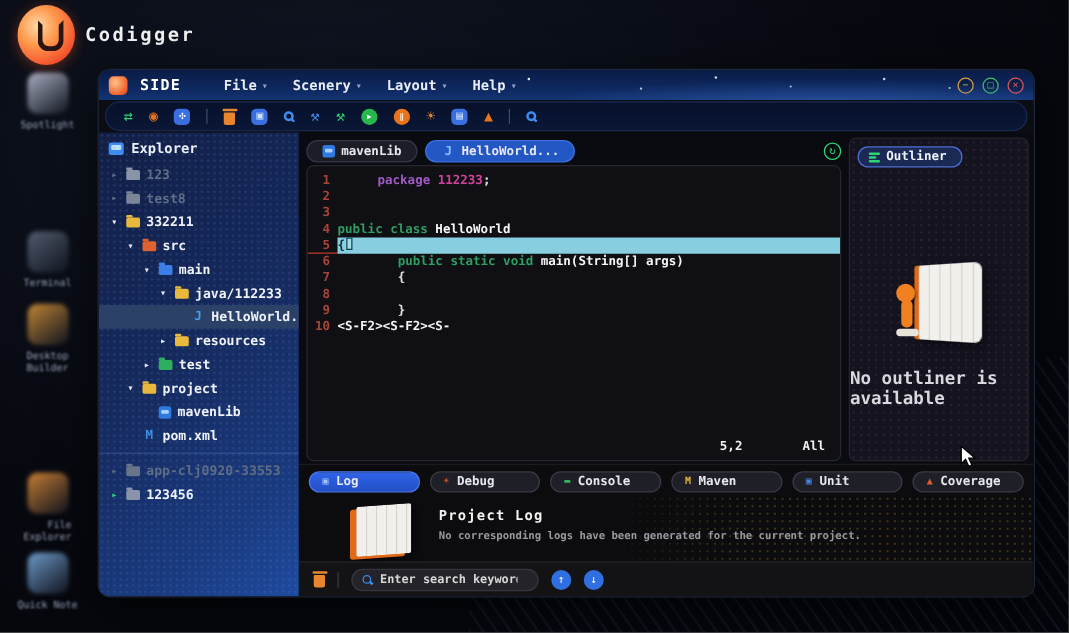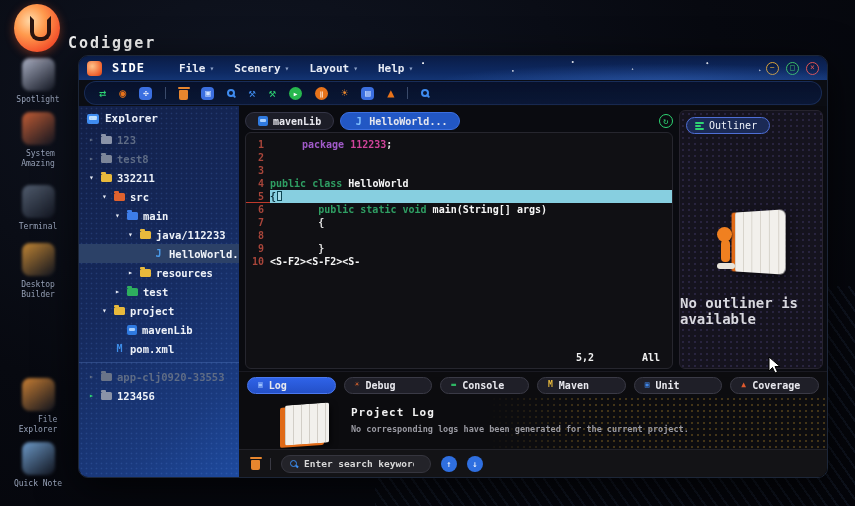--- a/index.html
+++ b/index.html
@@ -10,21 +10,21 @@
       radial-gradient(ellipse at 30% 20%, #101522 0%, #070910 55%, #04050a 100%);
     position:relative; color:#fff;
   }
   .stripes {
     position:absolute; right:0; bottom:0; width:480px; height:220px;
     background:repeating-linear-gradient(55deg, rgba(40,55,80,.25) 0 2px, transparent 2px 9px);
     z-index:0;
   }
 
   
-  .brand { position:absolute; left:14px; top:4px; display:flex; align-items:flex-end; gap:8px; z-index:1; }
+  .brand { position:absolute; left:14px; top:4px; display:flex; align-items:center; gap:8px; z-index:1; }
   .brand-logo {
     width:46px; height:48px; border-radius:50% 50% 50% 50%;
     background:radial-gradient(circle at 35% 35%, #ffd9a8 0%, #ff9a4d 35%, #f4512c 75%, #d63a20 100%);
     position:relative; box-shadow:0 2px 10px rgba(244,90,40,.4);
   }
   .brand-logo::after{ content:""; position:absolute; left:16px; top:12px; width:13px; height:17px;
     border:4px solid #2a1410; border-top-color:transparent; border-radius:0 0 9px 9px; }
   .brand-name { font-weight:bold; font-size:15px; letter-spacing:2px; color:#f2f2f2; }
   .desk { position:absolute; left:0; top:0; width:76px; height:506px; z-index:0; }
   .dicon { position:absolute; left:0; width:76px; display:flex; flex-direction:column; align-items:center; gap:4px; }
@@ -129,21 +129,21 @@
   .cline.hl .tk-pl, .cline.hl .tk-id { color:#0a2f3a; }
   .cursor-block { display:inline-block; width:5px; height:10px; border:1.5px solid #0b4552; background:rgba(255,255,255,.25); vertical-align:-1px; margin-left:1px; }
   .estatus { position:absolute; bottom:5px; right:12px; display:flex; gap:48px; font-size:10px; font-weight:bold; color:#f0f0f0; }
 
   
   .outliner-wrap { width:150px; flex:0 0 150px; padding:4px 4px 2px 2px; display:flex; }
   .outliner { flex:1; background:#15131e; border:1px solid #26232e; border-radius:6px; position:relative; overflow:hidden;
     background-image:radial-gradient(rgba(130,110,210,.18) .7px, transparent 1.1px); background-size:6px 6px; }
   .out-pill { position:absolute; left:6px; top:6px; display:flex; align-items:center; gap:5px;
     background:#1b2a55; border:1px solid #4f6fd6; border-radius:10px; padding:2px 12px 2px 8px;
-    font-size:10px; font-weight:normal; color:#eef2fa; }
+    font-size:10px; font-weight:bold; color:#eef2fa; }
   .out-licon { width:9px; height:8px; display:flex; flex-direction:column; justify-content:space-between; }
   .out-licon i { display:block; height:2px; border-radius:1px; background:#2ed573; }
   .out-licon i:nth-child(2){ width:70%; }
   .out-illus { position:absolute; left:50%; top:100px; transform:translateX(-50%); width:80px; height:70px; }
   .book { position:absolute; right:6px; top:0; width:52px; height:62px; background:#f2f0ec; border-radius:2px 6px 6px 2px;
     transform:perspective(120px) rotateY(-14deg); box-shadow:-4px 0 0 #e06a18, 2px 3px 8px rgba(0,0,0,.5);
     background-image:linear-gradient(90deg, #d8d4cc 1px, transparent 1px); background-size:9px 100%; }
   .person-head { position:absolute; left:6px; top:16px; width:15px; height:15px; border-radius:50%; background:#f08020; box-shadow:1px 1px 2px rgba(0,0,0,.4); }
   .person-body { position:absolute; left:10px; top:29px; width:9px; height:22px; border-radius:4px; background:#f08020; }
   .person-feet { position:absolute; left:6px; top:52px; width:18px; height:6px; border-radius:3px; background:#e8e4da; }
@@ -179,25 +179,20 @@
 </style>
 </head>
 <body>
 
 <div class="stripes"></div>
 
 <div class="desk" id="desk">
     <div class="dicon" style="top: 58px;">
       <span class="dicon-box" style="background: linear-gradient(145deg, rgb(195, 201, 222), rgba(20, 24, 36, 0.9));"></span>
       <span class="dicon-label">Spotlight</span>
-    </div>
-    <div class="dicon" style="top: 112px;">
-      <span class="dicon-box" style="background: linear-gradient(145deg, rgb(224, 106, 58), rgba(20, 24, 36, 0.9));"></span>
-      <span class="dicon-label">System
-Amazing</span>
     </div>
     <div class="dicon" style="top: 243px;">
       <span class="dicon-box" style="background: linear-gradient(145deg, rgb(224, 154, 58), rgba(20, 24, 36, 0.9));"></span>
       <span class="dicon-label">Desktop
 Builder</span>
     </div>
     <div class="dicon" style="top: 185px;">
       <span class="dicon-box" style="background: linear-gradient(145deg, rgb(93, 106, 125), rgba(20, 24, 36, 0.9));"></span>
       <span class="dicon-label">Terminal</span>
     </div>

